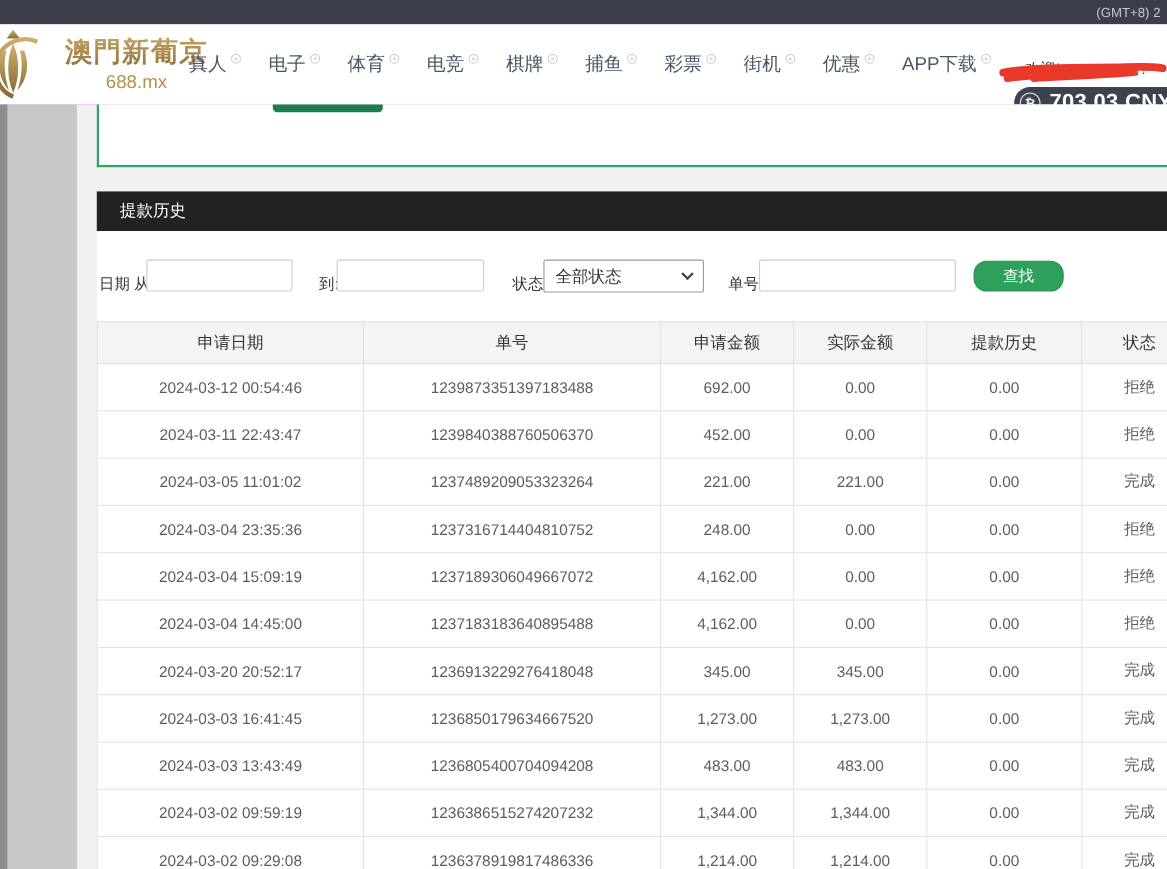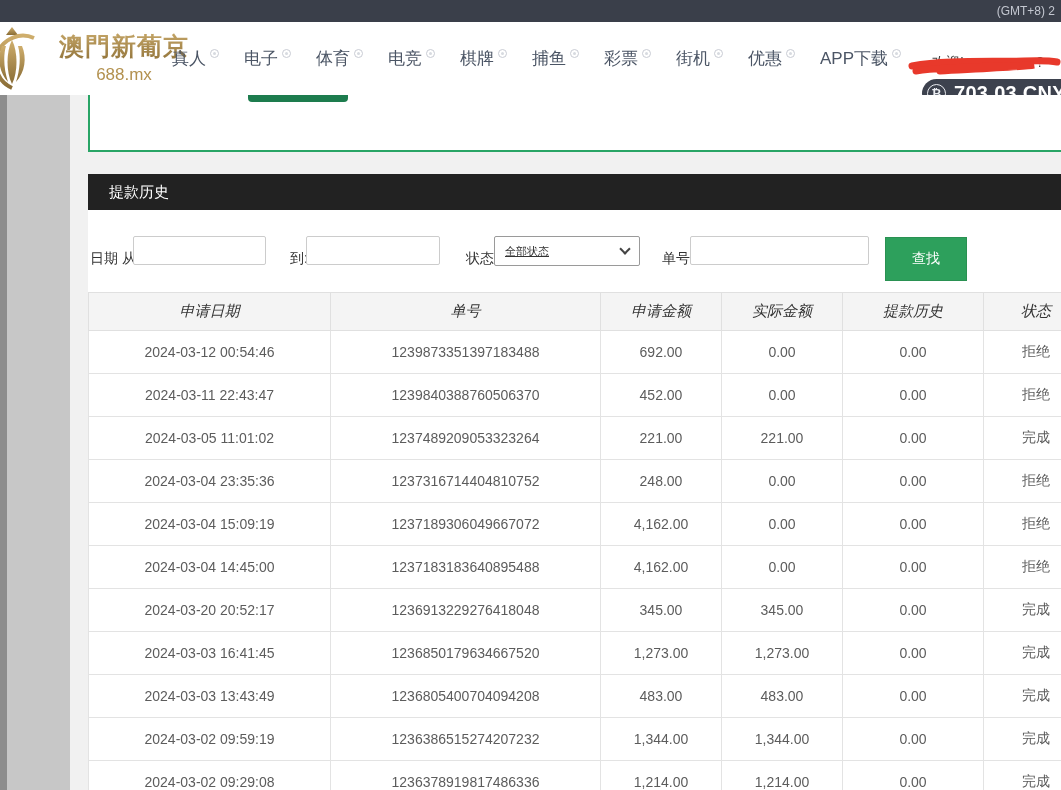--- a/index.html
+++ b/index.html
@@ -64,33 +64,33 @@
   .filters { position:absolute; left:0; top:0; width:985px; height:82px; }
   .filter-label { position:absolute; top:40px; font-size:14px; color:#333; white-space:nowrap; }
   .f-input { position:absolute; top:26px; height:29px; border:1px solid #cccccc; border-radius:2px;
              background:#fff; font-size:14px; color:#333; padding:0 8px; outline:none; }
   .lbl-date { left:2px; }   .inp-from { left:45px;  width:133px; }
   .lbl-to   { left:202px; } .inp-to   { left:218px; width:134px; }
   .lbl-status { left:378px; }
   .status-select { position:absolute; left:406px; top:26px; width:146px; height:30px; border:1px solid #9a9a9a;
                    border-radius:2px; background:#fff; display:flex; align-items:center; padding:0 10px;
                    cursor:pointer; }
-  .status-value { font-size:11px; color:#333; flex:1;text-decoration:underline; }
+  .status-value { font-size:15px; color:#333; flex:1; }
   .chevron-down { width:8px; height:8px; border-right:2px solid #444; border-bottom:2px solid #444;
                   transform:rotate(45deg); margin-top:-4px; }
   .lbl-order { left:574px; }
   .inp-order { left:602px; width:179px; }
-  .search-btn { position:absolute; left:797px; top:27px; width:82px; height:44px; background:#2da05c;
-                border:1px solid #2a9152; border-radius:0; color:#fff; font-size:14px; cursor:pointer; }
+  .search-btn { position:absolute; left:797px; top:27px; width:82px; height:28px; background:#2da05c;
+                border:1px solid #2a9152; border-radius:12px; color:#fff; font-size:14px; cursor:pointer; }
 
   
   .history-table { position:absolute; left:0; top:82px; width:1000px; border-collapse:collapse;
                    font-size:14px; table-layout:fixed; }
   .history-table th { height:38px; background:#f4f4f4; color:#333; font-weight:normal; font-size:15px;
-                      border:1px solid #e0e0e0; text-align:center;font-style:italic; }
+                      border:1px solid #e0e0e0; text-align:center; }
   .history-table td { height:43px; color:#5c5c5c; border:1px solid #e3e3e3; text-align:center;
                       background:#fff; }
   .status-rejected { color:#cf2b2b; }
   .status-completed { color:#4c4c4c; }
 </style>
 </head>
 <body>
 
 <div class="screen">
 

